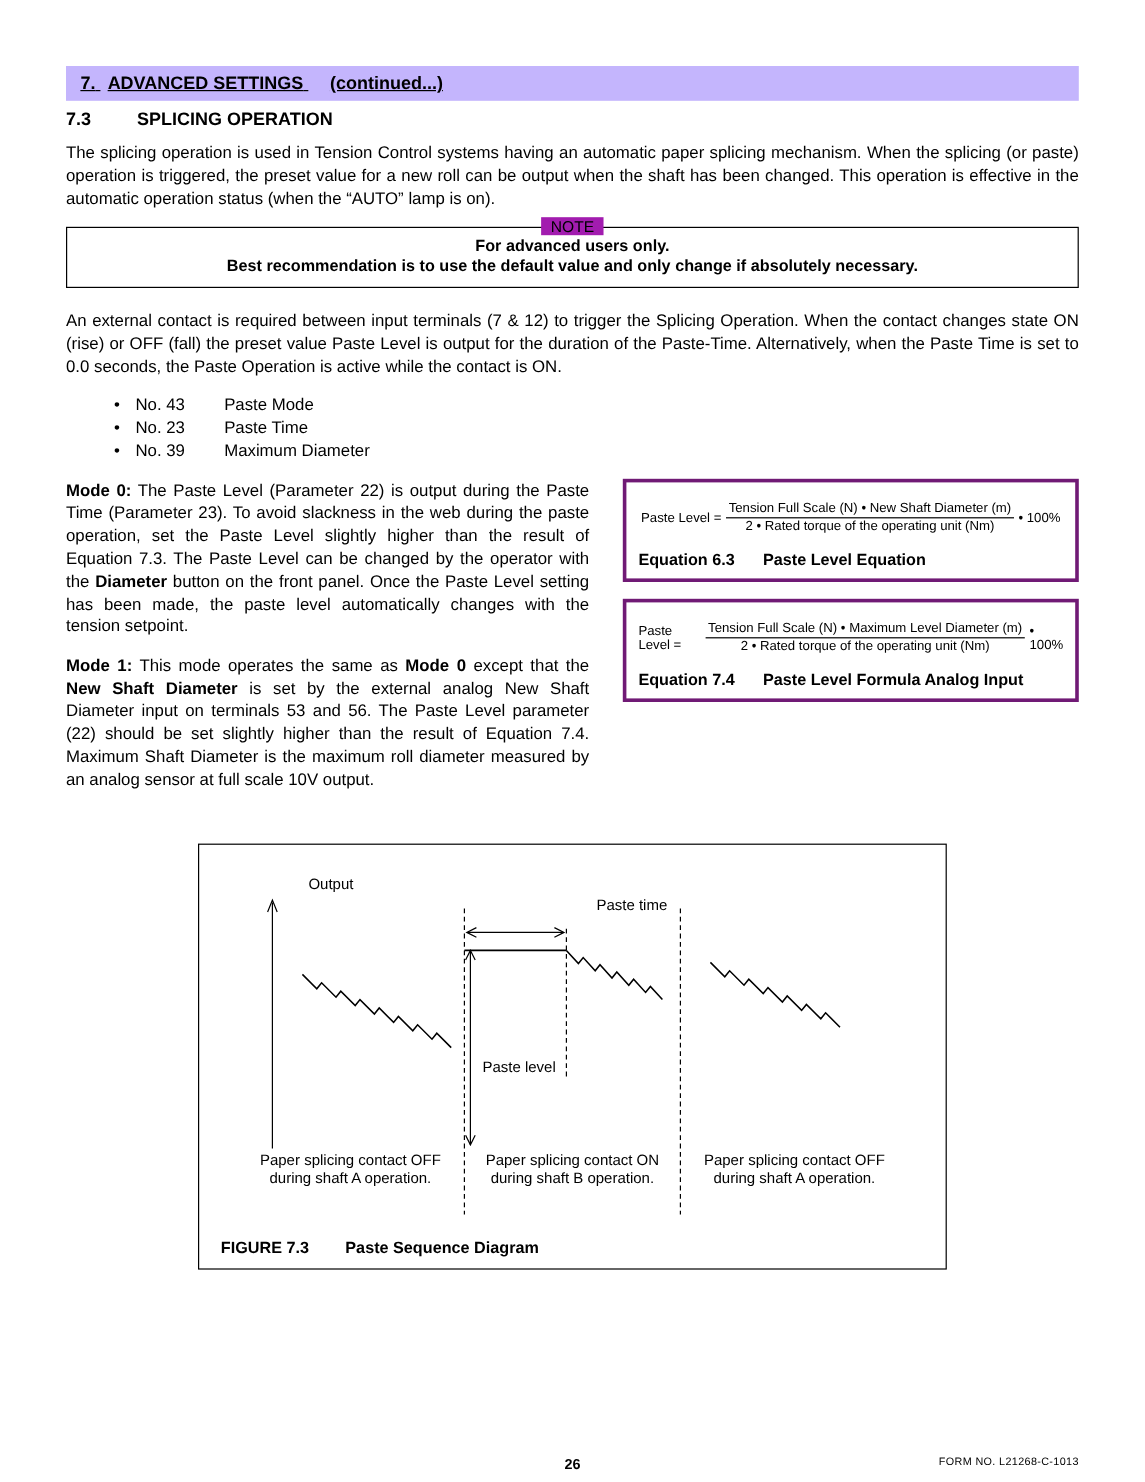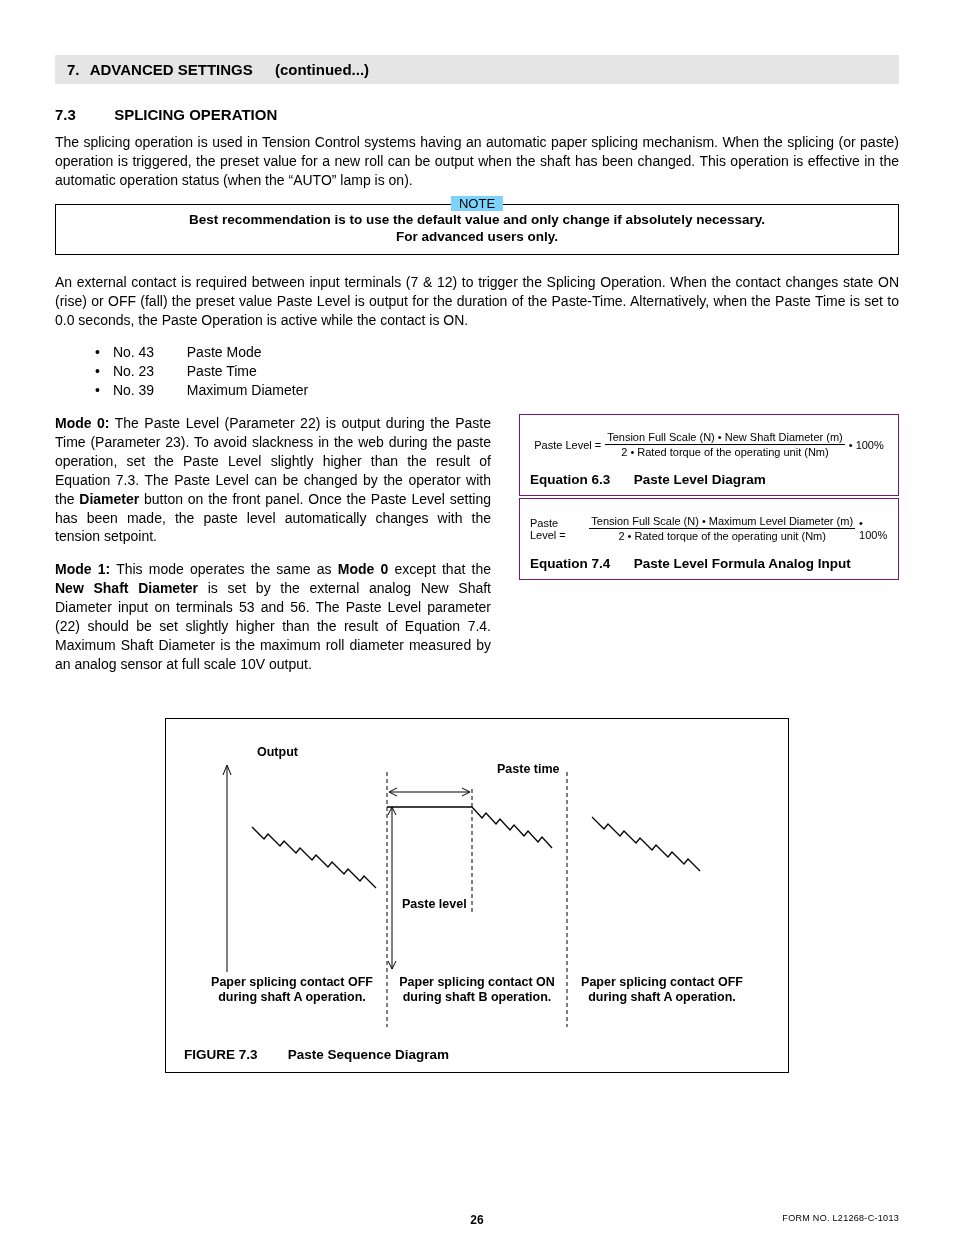--- a/index.html
+++ b/index.html
@@ -7,25 +7,26 @@
     width: 954px;
     height: 1235px;
     background: #fff;
     font-family: Arial, Helvetica, sans-serif;
     color: #000;
     position: relative;
     padding: 55px 55px 40px 55px;
     font-size: 14px;
   }
   .section-header {
-    background: #e5e5e5;
+    background: #c4b5fd;
     padding: 6px 12px;
     font-weight: bold;
     font-size: 15px;
-    margin-bottom: 22px;
+    margin-bottom: 7px;
+    text-decoration: underline;
   }
   .subsection {
     font-weight: bold;
     font-size: 15px;
     margin-bottom: 10px;
   }
   .subsection .num { display: inline-block; width: 55px; }
   .body-text {
     font-size: 14px;
     line-height: 1.35;
@@ -37,36 +38,36 @@
     position: relative;
     padding: 6px 10px 8px 10px;
     text-align: center;
     margin: 0 0 18px 0;
   }
   .note-label {
     position: absolute;
     top: -9px;
     left: 50%;
     transform: translateX(-50%);
-    background: #7dd3fc;
+    background: #a21caf;
     padding: 0 8px;
     font-size: 13px;
   }
   .note-line { font-weight: bold; font-size: 13.5px; line-height: 1.3; }
   .param-list { margin: 0 0 14px 40px; font-size: 14px; line-height: 1.35; }
   .param-list .row .bullet { display:inline-block; width:14px; }
   .param-list .row .no { display:inline-block; width:70px; }
   .two-col { display: flex; gap: 28px; }
   .left-col { flex: 1 1 0; }
   .right-col { width: 380px; }
   .mode-para { text-align: justify; font-size: 14px; line-height: 1.35; margin-bottom: 14px; }
   .eq-box {
-    border: 1px solid #701a75;
+    border: 3px solid #701a75;
     padding: 10px 10px 8px 10px;
-    margin-bottom: 2px;
+    margin-bottom: 14px;
     font-size: 11px;
   }
   .eq-inner { display: flex; align-items: center; justify-content: center; gap: 4px; padding: 6px 0 10px 0; }
   .eq-frac { display: inline-flex; flex-direction: column; align-items: center; }
   .eq-frac .top { border-bottom: 1px solid #000; padding: 0 2px 1px 2px; white-space: nowrap; }
   .eq-frac .bot { padding-top: 1px; white-space: nowrap; }
   .eq-caption { font-weight: bold; font-size: 13.5px; margin-top: 4px; }
   .eq-caption .eqnum { display:inline-block; width:100px; }
   .figure-box {
     border: 1px solid #000;
@@ -82,42 +83,42 @@
     left: 55px; right: 55px;
     display: flex;
     align-items: baseline;
     justify-content: space-between;
     font-size: 12px;
   }
   .page-num { position:absolute; left:50%; transform:translateX(-50%); font-weight:bold; }
   .form-no { font-size: 9px; letter-spacing: 0.3px; }
   
   .diagram svg { position:absolute; inset:0; }
-  .dlabel { position:absolute; white-space:nowrap; text-align:center; line-height:1.2;font-weight:bold; }
+  .dlabel { position:absolute; white-space:nowrap; text-align:center; line-height:1.2; }
 </style>
 </head>
 <body>
 
 <div class="section-header">
   <span>7.</span>
   <span style="margin-left:6px;">ADVANCED SETTINGS</span>
   <span style="margin-left:18px; font-weight:normal; font-weight:bold;">(continued...)</span>
 </div>
 
 <div class="subsection">
   <span class="num">7.3</span>
   <span>SPLICING OPERATION</span>
 </div>
 
 <p class="body-text">The splicing operation is used in Tension Control systems having an automatic paper splicing mechanism.  When the splicing (or paste) operation is triggered, the preset value for a new roll can be output when the shaft has been changed.  This operation is effective in the automatic operation status (when the “AUTO” lamp is on).</p>
 
 <div class="note-box">
   <span class="note-label">NOTE</span>
+  <div class="note-line">For advanced users only.</div>
   <div class="note-line">Best recommendation is to use the default value and only change if absolutely necessary.</div>
-  <div class="note-line">For advanced users only.</div>
 </div>
 
 <p class="body-text">An external contact is required between input terminals (7 &amp; 12) to trigger the Splicing Operation.  When the contact changes state ON (rise) or OFF (fall) the preset value Paste Level is output for the duration of the Paste-Time.  Alternatively, when the Paste Time is set to 0.0 seconds, the Paste Operation is active while the contact is ON.</p>
 
 <div class="param-list">
   <div class="row">
     <span class="bullet">•</span>
     <span class="no">No. 43</span>
     <span>Paste Mode</span>
   </div>
@@ -148,21 +149,21 @@
       <div class="eq-inner">
         <span>Paste Level =</span>
         <span class="eq-frac">
           <span class="top">Tension Full Scale (N) • New Shaft Diameter (m)</span>
           <span class="bot">2 • Rated torque of the operating unit (Nm)</span>
         </span>
         <span>• 100%</span>
       </div>
       <div class="eq-caption">
         <span class="eqnum">Equation 6.3</span>
-        <span>Paste Level Diagram</span>
+        <span>Paste Level Equation</span>
       </div>
     </div>
 
     <div class="eq-box">
       <div class="eq-inner">
         <span>Paste Level =</span>
         <span class="eq-frac">
           <span class="top">Tension Full Scale (N) • Maximum Level Diameter (m)</span>
           <span class="bot">2 • Rated torque of the operating unit (Nm)</span>
         </span>

